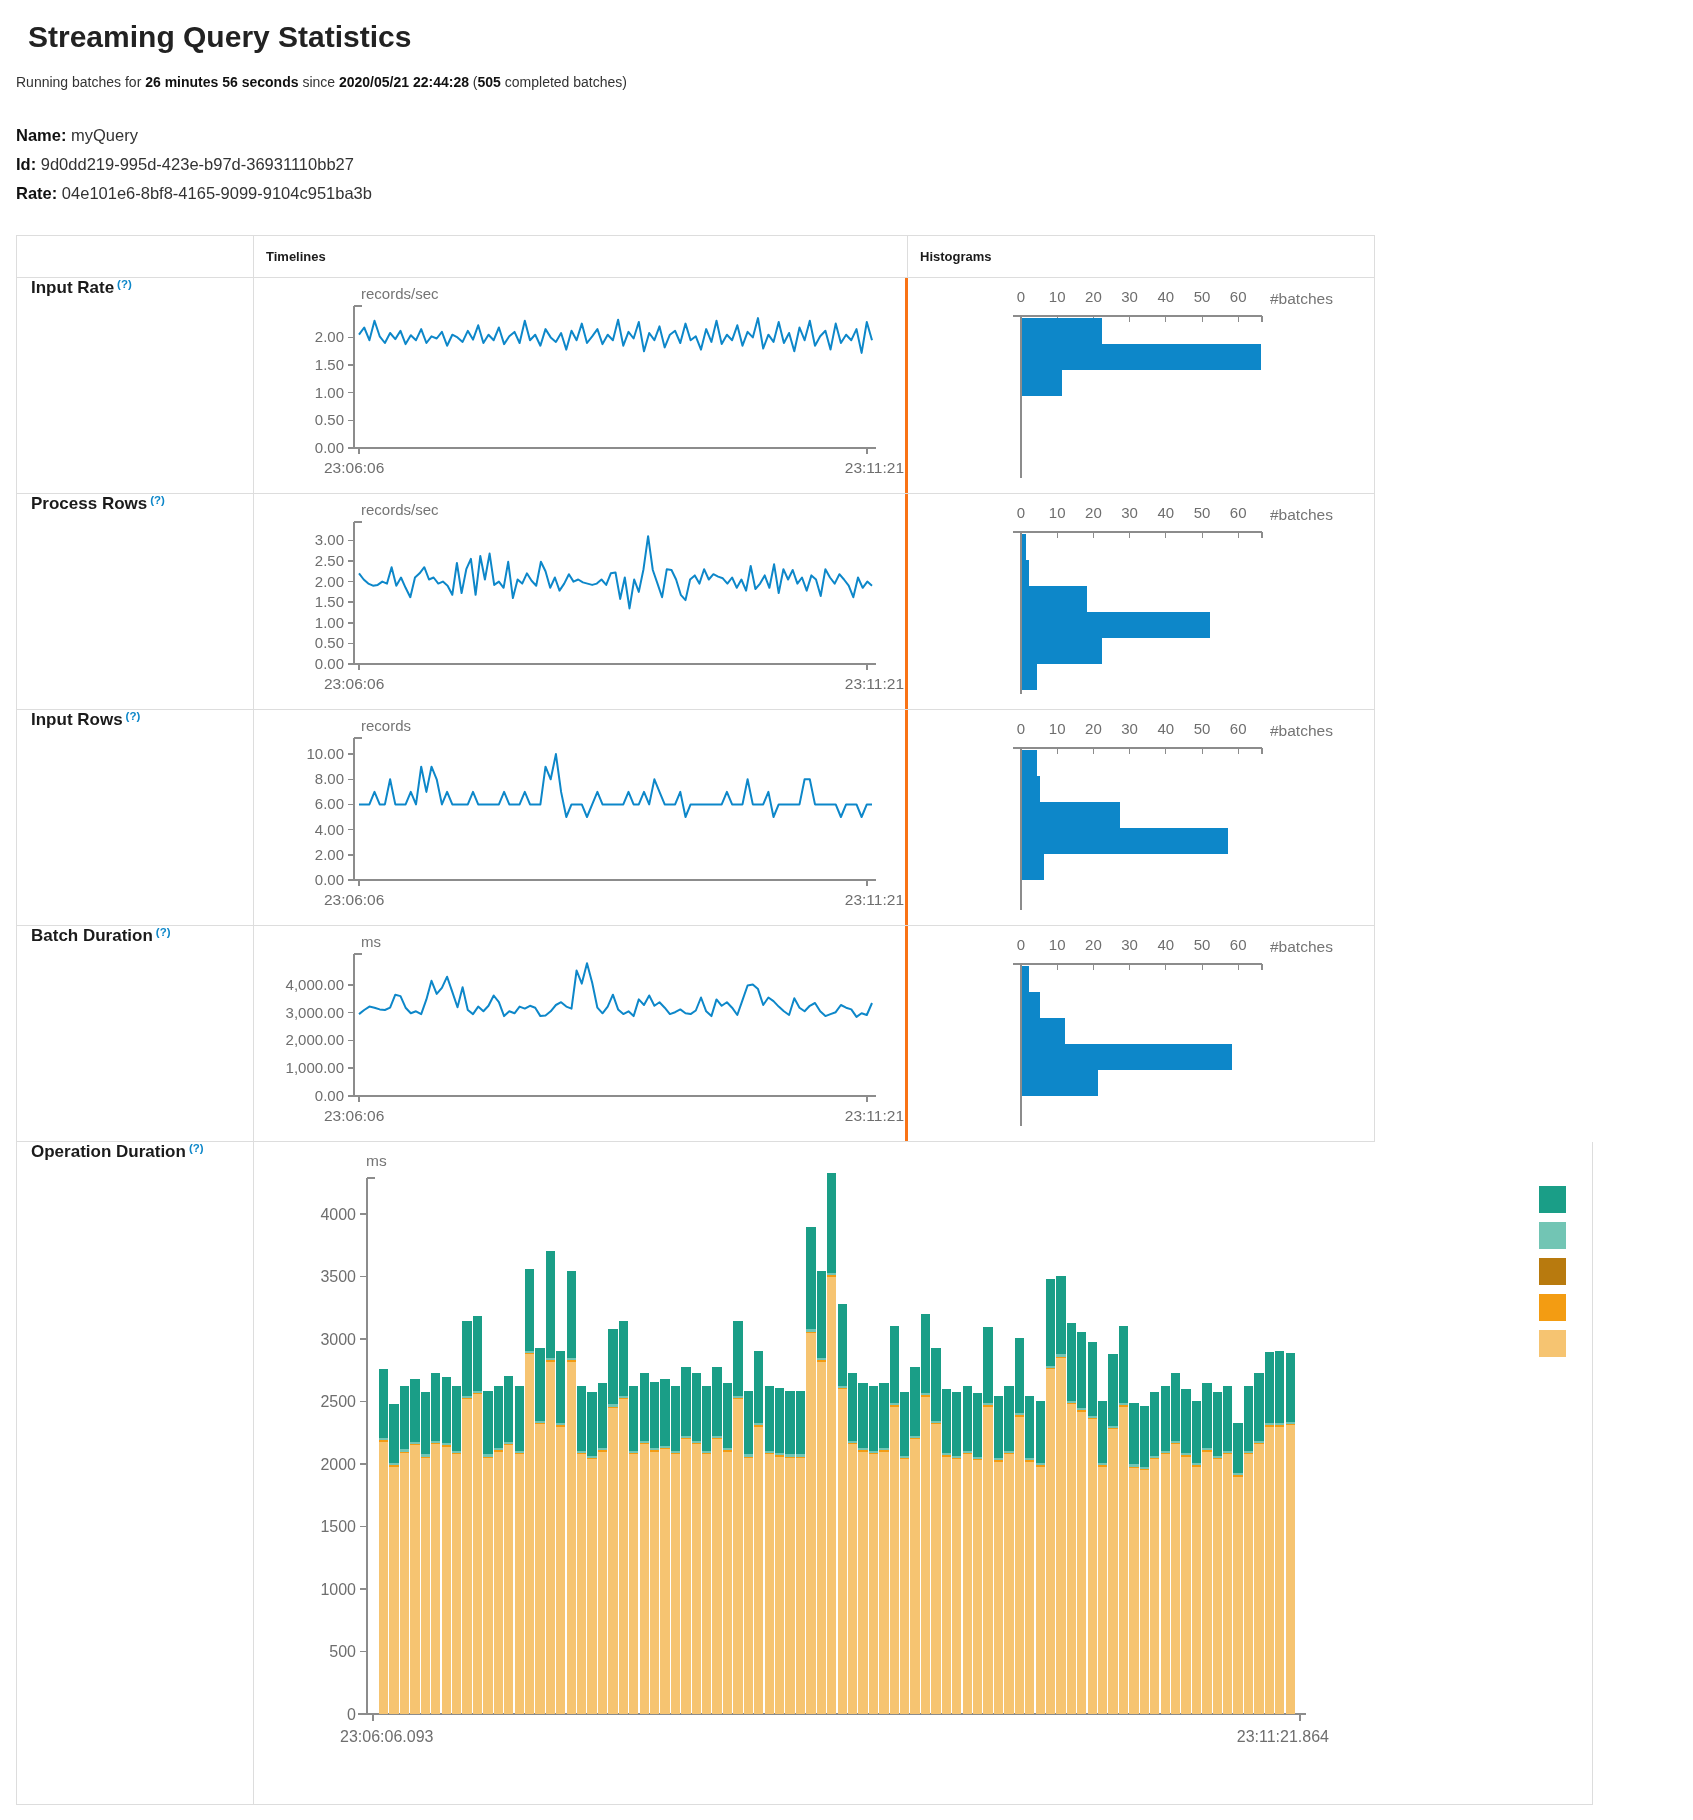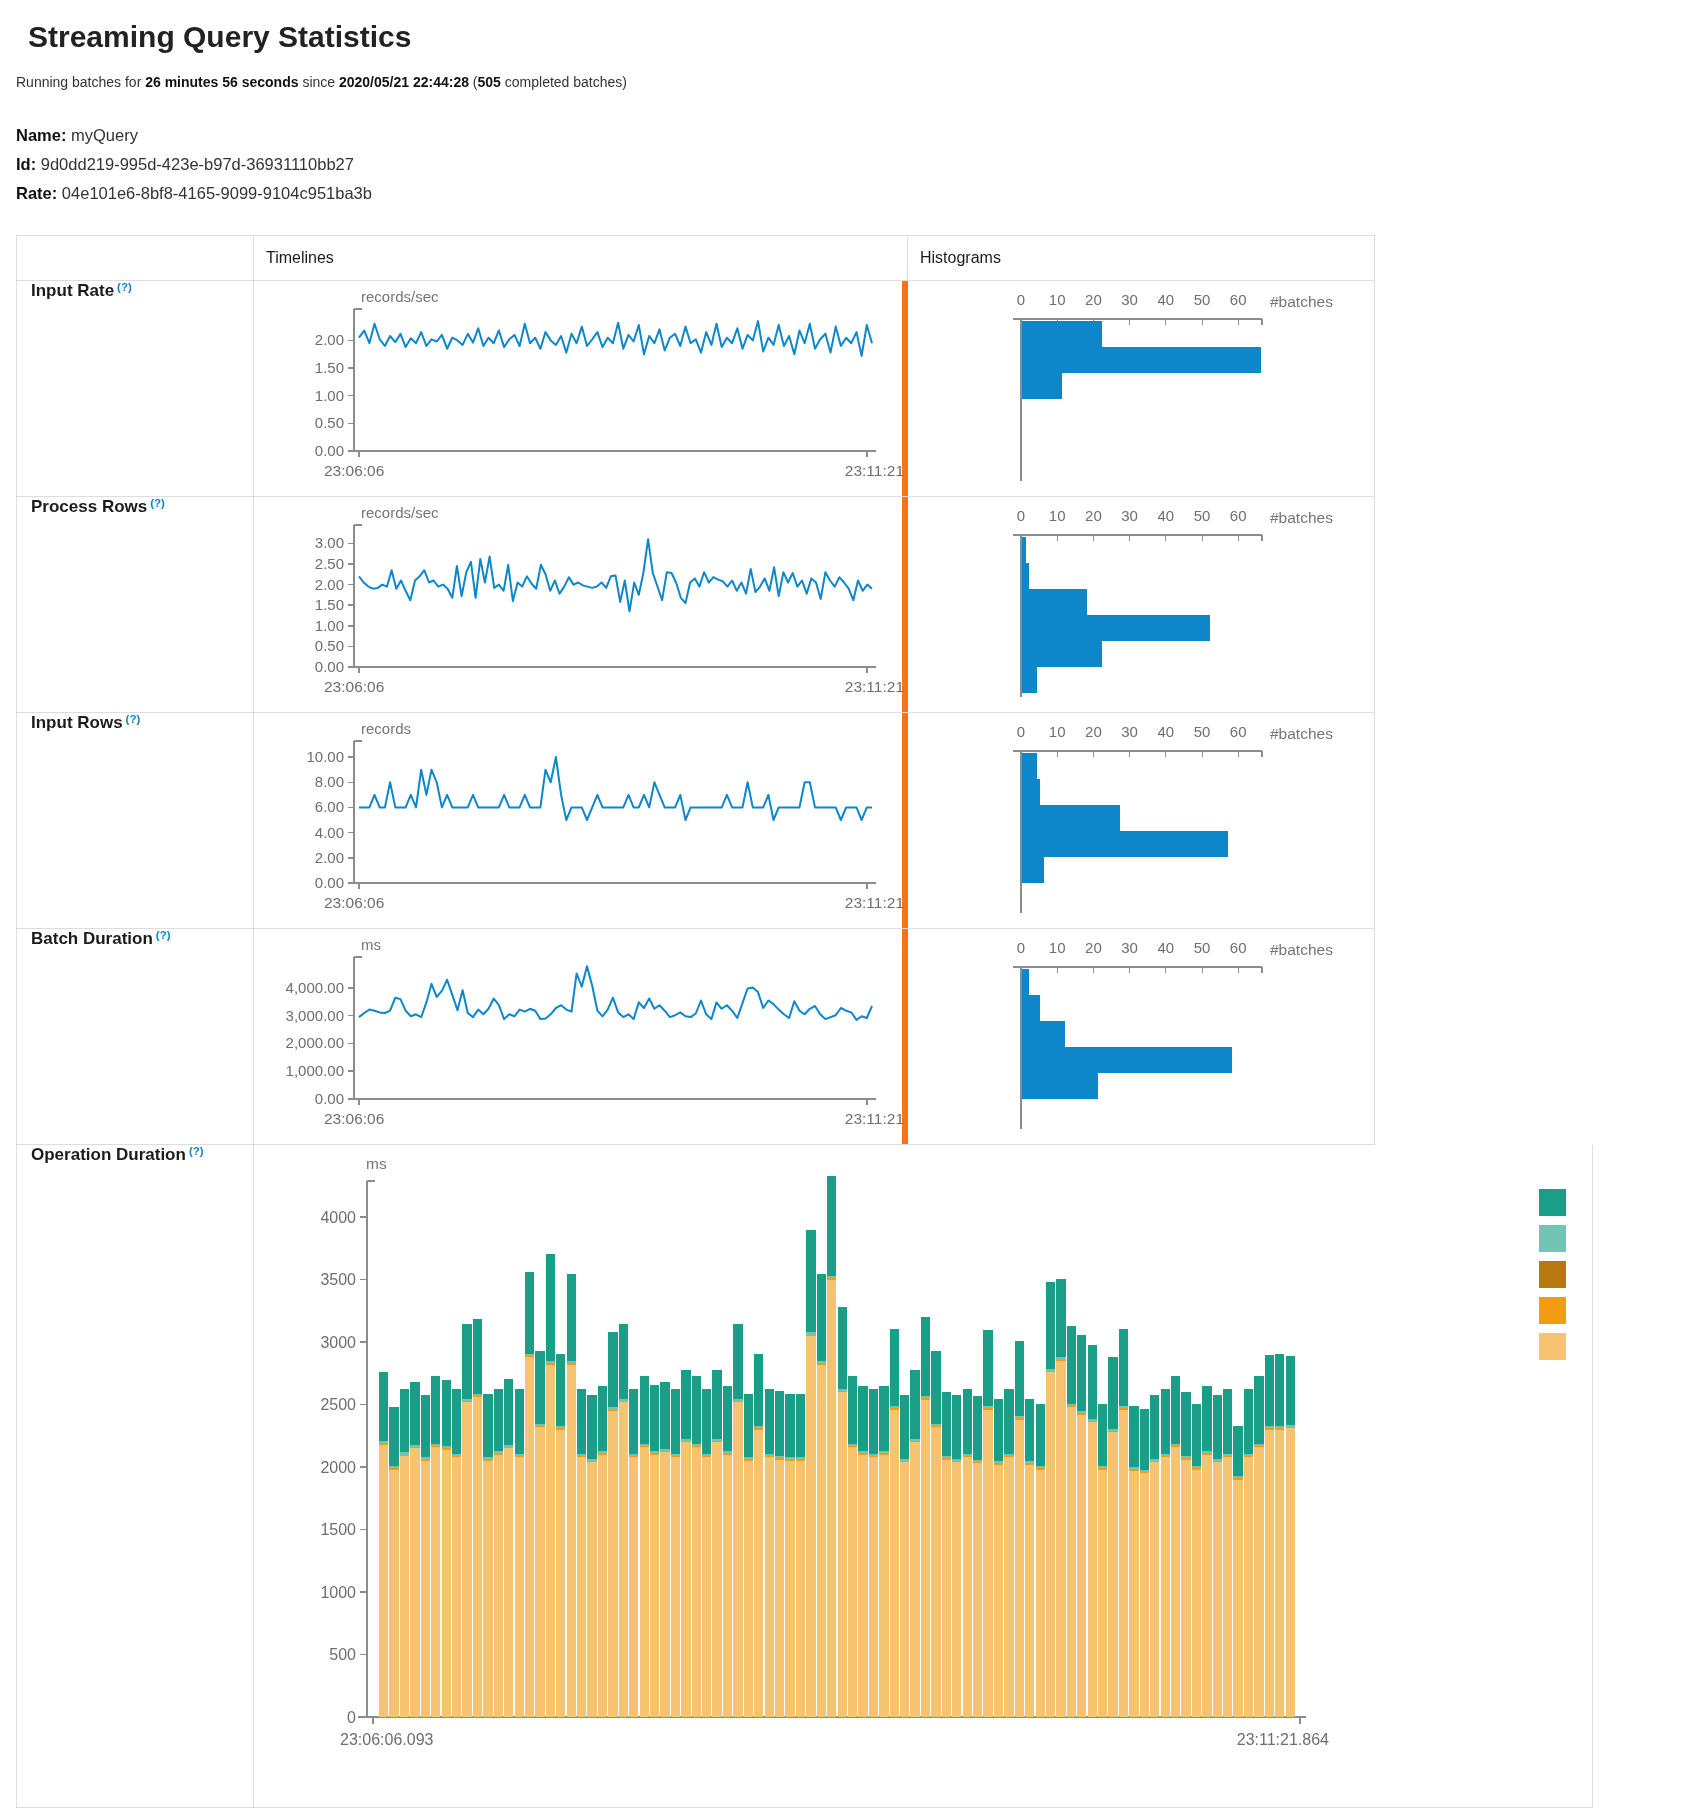--- a/index.html
+++ b/index.html
@@ -7,28 +7,28 @@
   .wrap{width:1693px;padding:12px 0 20px 16px;box-sizing:border-box;}
   h1{font-size:30px;font-weight:700;margin:8px 0 20px 12px;color:#222;}
   .subtitle{font-size:14px;color:#333;margin:0 0 36px 0;}
   .subtitle b{color:#111;}
   .info-line{font-size:16.5px;color:#333;margin:4px 0 10px 0;}
   .info-line b{color:#111;}
   .stat-table{margin-top:32px;}
   .trow{display:flex;border:1px solid #ddd;border-top:none;width:1357px;background:#fff;}
   .trow.first{border-top:1px solid #ddd;}
   .trow.last{width:1575px;}
-  .hcell{box-sizing:border-box;padding:13px 12px;font-size:16px;font-weight:400;color:#1b1b1b;}
+  .hcell{box-sizing:border-box;padding:13px 12px;font-size:13px;font-weight:700;color:#1b1b1b;}
   .hcell.c1{width:237px;border-right:1px solid #ddd;}
   .hcell.c2{width:654px;border-right:1px solid #ddd;}
   .hcell.c3{width:466px;}
   .lcell{box-sizing:border-box;width:237px;border-right:1px solid #ddd;
     display:flex;align-items:flex-start;padding-left:14px;font-size:17px;font-weight:700;color:#1b1b1b;}
   .lcell sup{color:#0d87c9;font-size:11.5px;font-weight:700;margin-left:3px;}
-  .tcell{box-sizing:border-box;width:654px;border-right:6px solid #f97316;height:215px;}
+  .tcell{box-sizing:border-box;width:654px;border-right:3px solid #f97316;height:215px;}
   .hgcell{box-sizing:border-box;width:466px;height:215px;}
   .bigcell{box-sizing:border-box;width:1338px;height:662px;}
   svg{display:block;}
   svg text{font-family:"Liberation Sans",sans-serif;}
 </style>
 </head>
 <body>
 
 <div class="wrap">
   <h1>Streaming Query Statistics</h1>

